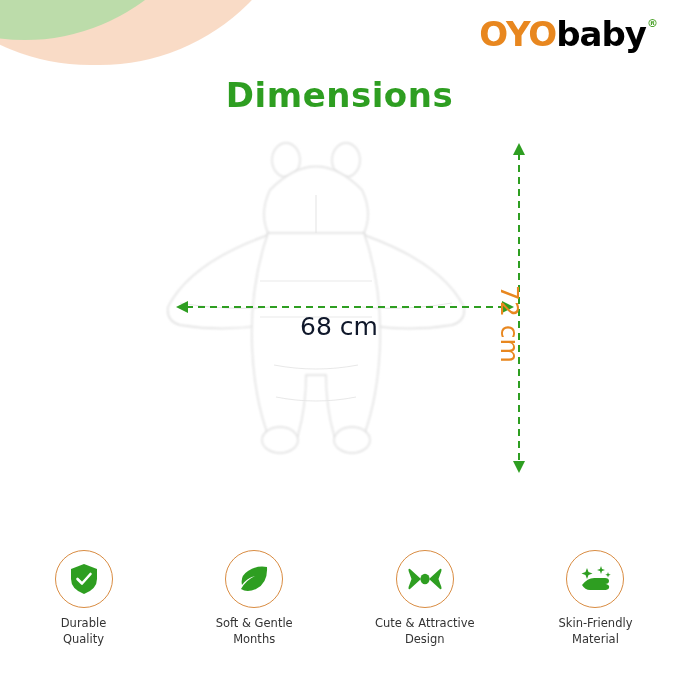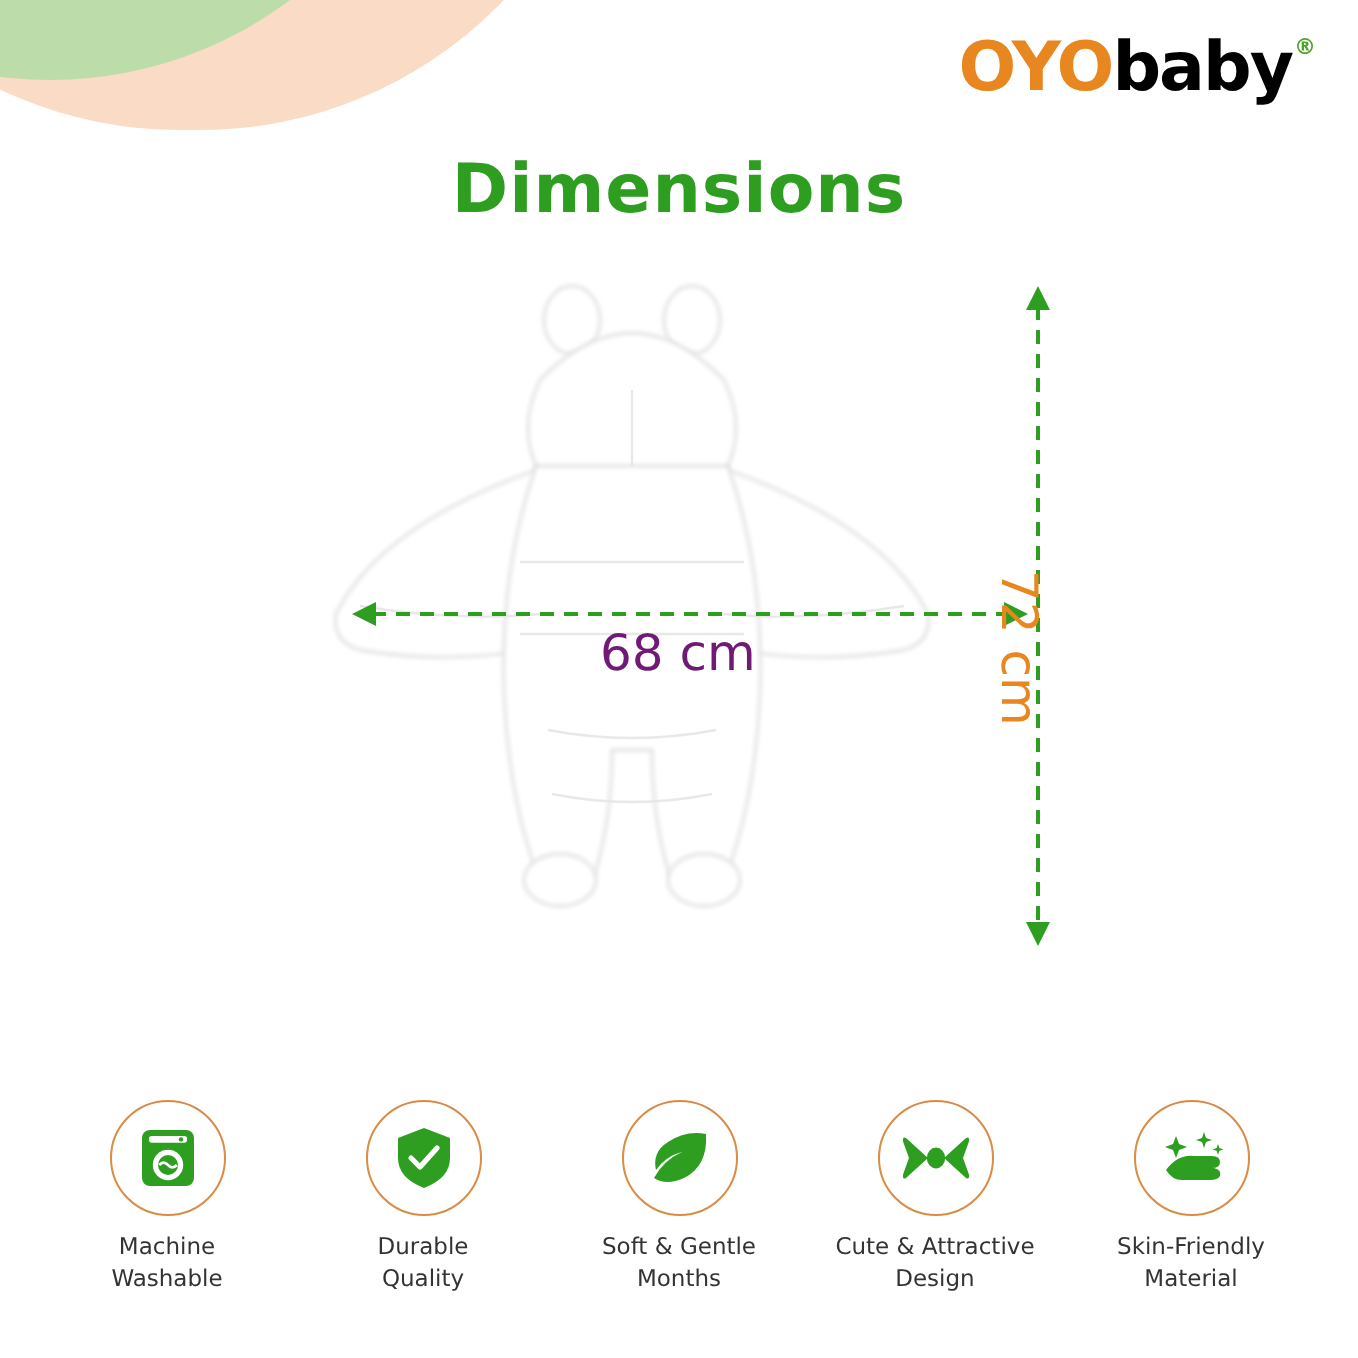--- a/index.html
+++ b/index.html
@@ -53,21 +53,21 @@
 
   
   .h-arrow{
     position:absolute;left:176px;top:300px;width:338px;height:14px;
   }
   .v-arrow{
     position:absolute;left:512px;top:143px;width:14px;height:330px;
   }
   .label-w{
     position:absolute;left:300px;top:312px;
-    font-size:25px;color:#701a75;font-weight:normal;
+    font-size:25px;color:#0f172a;font-weight:normal;
   }
   .label-h{
     position:absolute;left:524px;top:285px;
     font-size:25px;color:#e8871f;
     transform:rotate(90deg);transform-origin:left top;
     white-space:nowrap;
   }
 
   
   .age{
@@ -159,36 +159,20 @@
   <svg class="v-arrow" viewBox="0 0 14 330">
     <line x1="7" y1="10" x2="7" y2="320" stroke="#2e9e21" stroke-width="2" stroke-dasharray="7,5"></line>
     <polygon points="7,0 1,12 13,12" fill="#2e9e21"></polygon>
     <polygon points="7,330 1,318 13,318" fill="#2e9e21"></polygon>
   </svg>
   <div class="label-h">72 cm</div>
 
 
   <div class="features">
 
-    <div class="feature">
-      <div class="circle">
-        <svg width="30" height="32" viewBox="0 0 30 32">
-          <rect x="2" y="2" width="26" height="28" rx="4" fill="#2e9e21"></rect>
-          <rect x="5.5" y="5" width="19" height="3.4" rx="1.4" fill="#fff"></rect>
-          <circle cx="21.5" cy="6.7" r="1.1" fill="#2e9e21"></circle>
-          <circle cx="15" cy="19.5" r="7.6" fill="#fff"></circle>
-          <circle cx="15" cy="19.5" r="5" fill="#2e9e21"></circle>
-          <path d="M10.6 19.5 q2.2 -2.4 4.4 0 t4.4 0" stroke="#fff" stroke-width="1.3" fill="none"></path>
-        </svg>
-      </div>
-      <div class="feature-label">
-        <div>Machine</div>
-        <div>Washable</div>
-      </div>
-    </div>
 
     <div class="feature">
       <div class="circle">
         <svg width="30" height="32" viewBox="0 0 30 32">
           <path d="M15 1 L28 6 V16 Q28 26 15 31 Q2 26 2 16 V6 Z" fill="#2e9e21"></path>
           <path d="M8.5 16 L13 20.5 L21.5 11" stroke="#fff" stroke-width="2.6" fill="none" stroke-linecap="round" stroke-linejoin="round"></path>
         </svg>
       </div>
       <div class="feature-label">
         <div>Durable</div>

